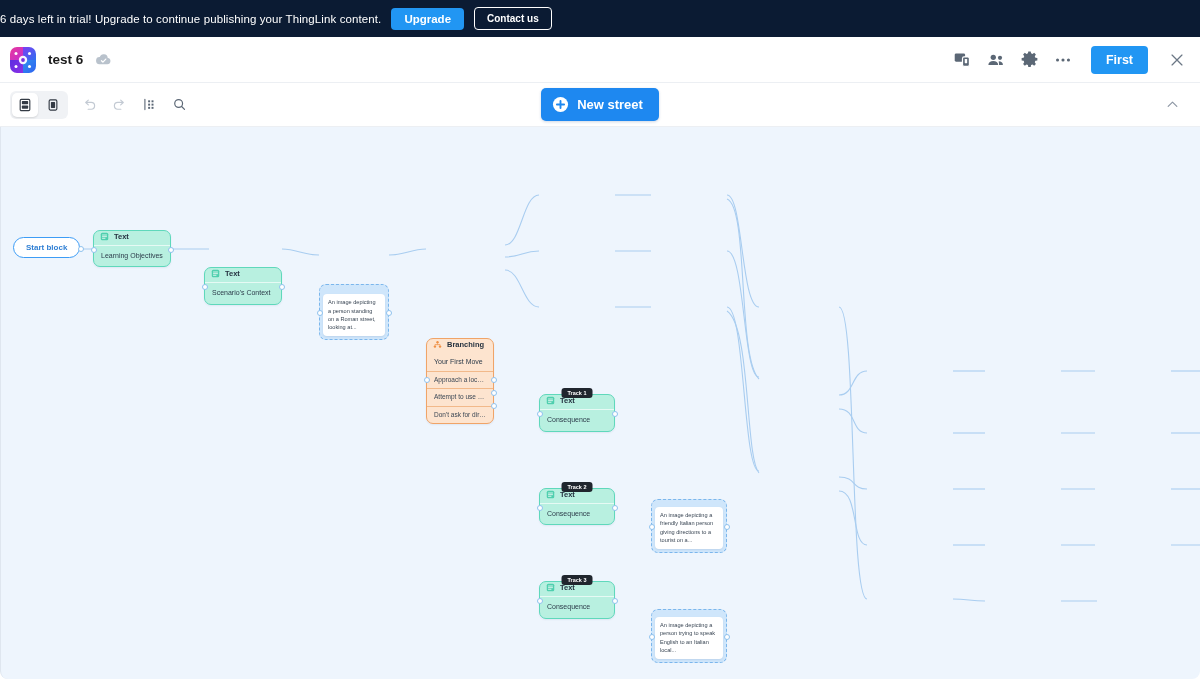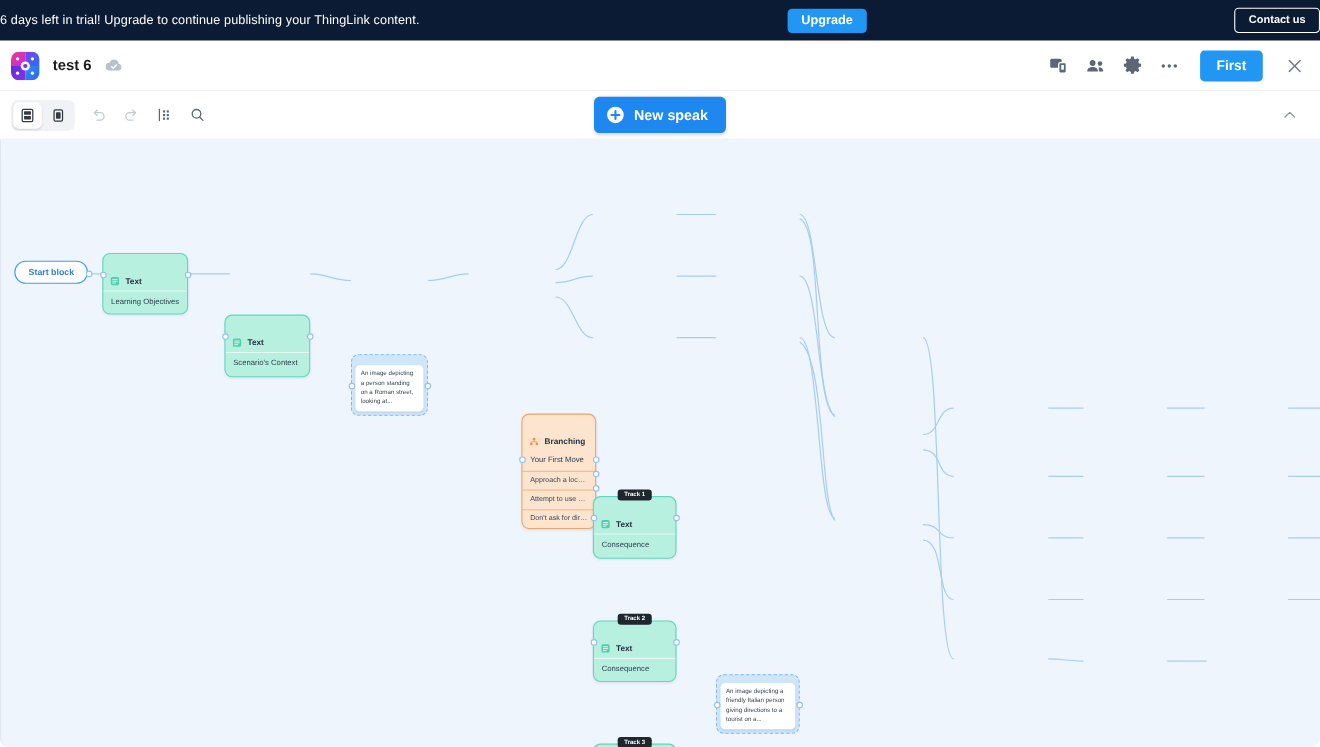--- a/index.html
+++ b/index.html
@@ -7,21 +7,21 @@
     width: 1200px; height: 679px;
     font-family: "Liberation Sans", sans-serif;
     background: #ffffff;
     overflow: hidden;
   }
 
   
   .trial-banner {
     height: 37px;
     background: #0b1b33;
-    display: flex; align-items: center; justify-content: space-between;
+    display: flex; align-items: center; justify-content: flex-start;
     gap: 10px;
   }
   .trial-text { color: #ffffff; font-size: 11.5px; letter-spacing: .1px; }
   .btn-upgrade {
     background: #2196f3; color: #fff; border: none;
     font-size: 11.5px; font-weight: bold;
     padding: 5px 13px; border-radius: 4px; cursor: pointer;
     font-family: "Liberation Sans", sans-serif;
   }
   .btn-contact {
@@ -120,21 +120,21 @@
     box-shadow: 0 1px 2px rgba(30,60,110,.07);
   }
   .card-text {
     background: #b8f0e0; border: 1.2px solid #5fd8bb;
   }
   .card-branch {
     background: #fde4cf; border: 1.2px solid #f0a468;
   }
   .card-head {
     display: flex; align-items: center; gap: 5px;
-    padding: 20px 7px 4px 6px;
+    padding: 1px 7px 4px 6px;
   }
   .card-head .ttl { font-size: 7.5px; font-weight: bold; color: #253240; }
   .card-body {
     font-size: 7px; color: #2c3b4a; padding: 5px 7px 6px 7px;
     line-height: 1.35;
   }
   .card-text .card-body { border-top: 1px solid rgba(255,255,255,.65); }
   .opt {
     font-size: 6.5px; color: #3a4654; padding: 4px 7px;
     border-top: 1px solid #f2b98a; line-height: 1.3;
@@ -289,21 +289,21 @@
   </span>
 
   <div class="newblock-wrap">
     <button class="btn-newblock">
       <span style="display:flex">
         <svg width="17" height="17" viewBox="0 0 18 18">
           <circle cx="9" cy="9" r="8" fill="#fff"></circle>
           <path d="M9 5.2v7.6M5.2 9h7.6" stroke="#1e88f0" stroke-width="2" stroke-linecap="round"></path>
         </svg>
       </span>
-      <span>New speak</span>
+      <span>New street</span>
     </button>
   </div>
 
   <div class="toolbar-right">
     <span class="chevron-up">
       <svg width="15" height="15" viewBox="0 0 18 18">
         <path d="M3.8 11.2L9 6.2l5.2 5" stroke="currentColor" stroke-width="1.4" fill="none" stroke-linecap="round" stroke-linejoin="round"></path>
       </svg>
     </span>
   </div>
@@ -412,21 +412,21 @@
       <circle cx="5.2" cy="7.2" r="1.1" fill="#fff"></circle>
       <path d="M2.6 13l3.6-3.6 3 2.8 2.4-2.2 1.9 1.8v1.2z" fill="#fff"></path>
       <path d="M14.4 1.4v5M11.9 3.9h5" stroke="#1e88f0" stroke-width="2.4" stroke-linecap="round"></path>
       <path d="M14.4 1.9v4M12.4 3.9h4" stroke="#fff" stroke-width="1.2" stroke-linecap="round"></path>
     </svg>
     <div class="img-caption">An image depicting a person standing on a Roman street, looking at...</div>
     <div class="port l" style="top:25px;"></div>
     <div class="port r" style="top:25px;"></div>
   </div>
 
-  <div class="node card card-branch" style="left:425px; top:80px; width:68px;margin-left:48px;">
+  <div class="node card card-branch" style="left:425px; top:80px; width:68px;">
     <div class="card-head">
       <span class="ico-branch">
         <svg width="9" height="9" viewBox="0 0 12 12">
             <circle cx="6" cy="3" r="1.6" fill="#ef8f43"></circle>
             <circle cx="2.6" cy="8.8" r="1.6" fill="#ef8f43"></circle>
             <circle cx="9.4" cy="8.8" r="1.6" fill="#ef8f43"></circle>
             <path d="M6 4.6v1.6M6 6.2H2.6v1.2M6 6.2h3.4v1.2" stroke="#ef8f43" stroke-width="1" fill="none"></path>
           </svg>
       </span>
       <span class="ttl">Branching</span>

